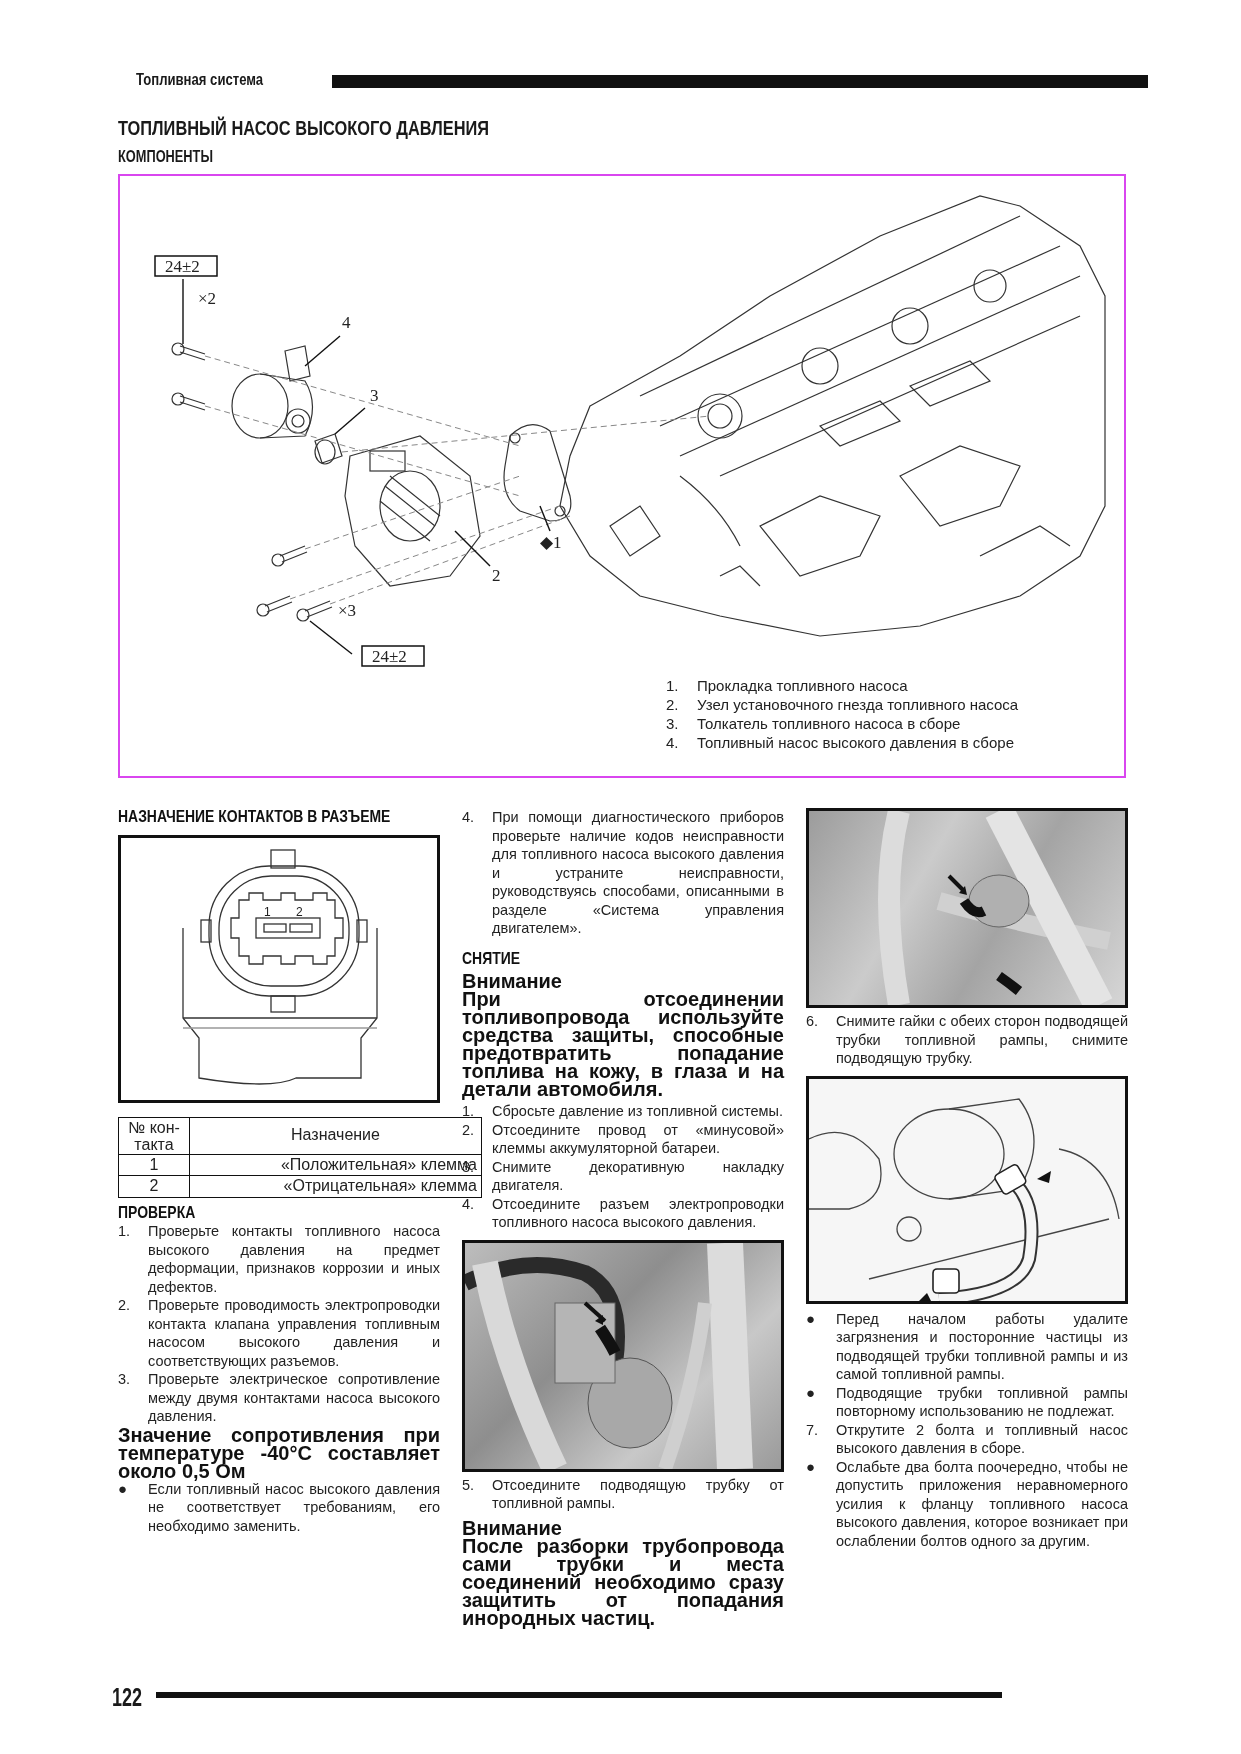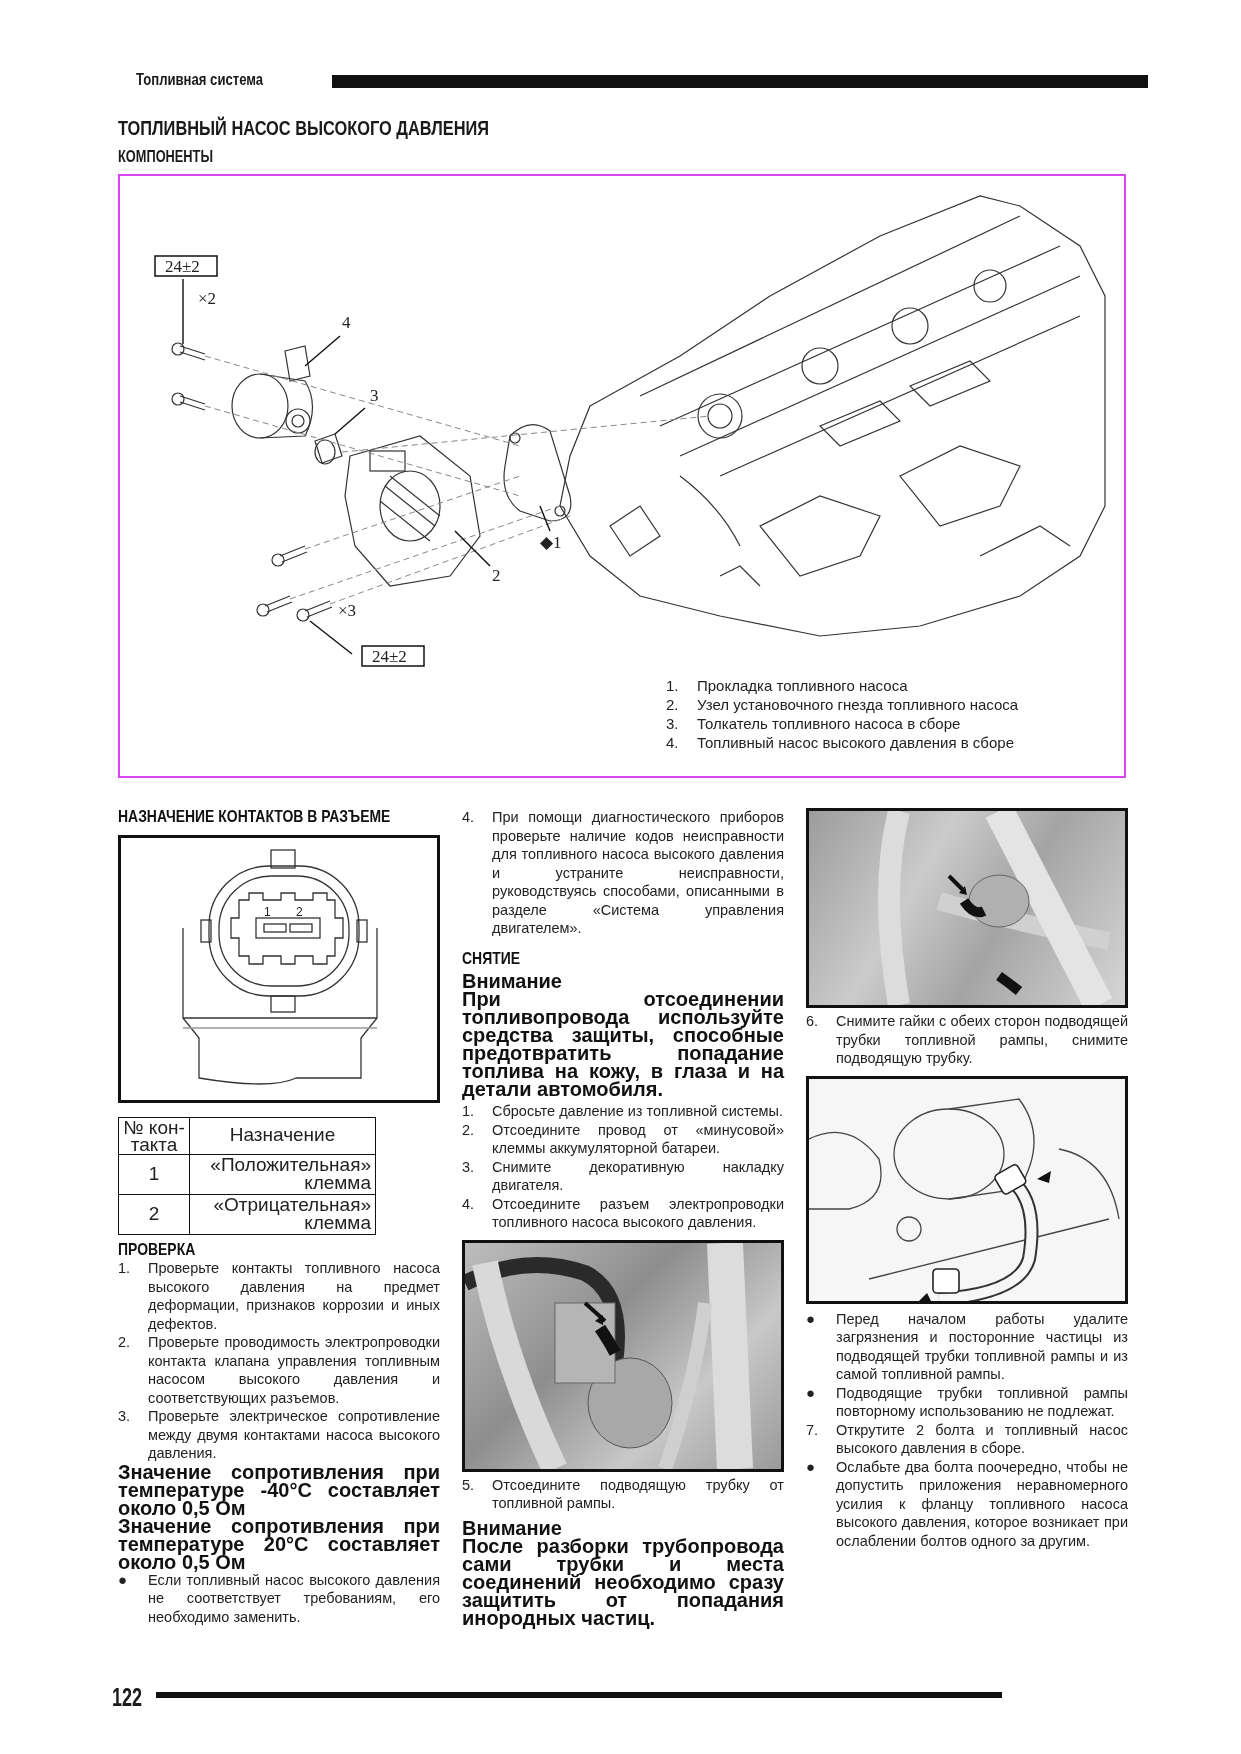--- a/index.html
+++ b/index.html
@@ -31,21 +31,21 @@
   .item .t { flex:1; }
   .bullet .n { font-size:15px; }
 
   #col1 { left:118px; top:808px; width:322px; }
   #col2 { left:462px; top:808px; width:322px; }
   #col3 { left:806px; top:808px; width:322px; }
 
   .photo { position:relative; border:3px solid #111; box-sizing:border-box; overflow:hidden; }
 
   #connector-frame { width:322px; height:268px; border:3px solid #111; box-sizing:border-box; position:relative; margin-top:8px; }
-  table#pin-table { border-collapse:collapse; width:258px; margin-top:14px; font-size:19px; color:#222; }
+  table#pin-table { border-collapse:collapse; width:364px; margin-top:14px; font-size:16px; color:#222; }
   #pin-table td, #pin-table th { border:1.5px solid #111; text-align:center; font-weight:normal; padding:1px 4px; }
   #pin-table td.left { text-align:right; }
 
   #footer-num { left:112px; top:1683px; font-size:25px; font-weight:bold; transform:scaleX(0.72); transform-origin:left top; }
   #footer-bar { left:156px; top:1692px; width:846px; height:6px; background:#111; }
 </style>
 </head>
 <body>
 
 <div id="running-header" class="abs">
@@ -223,21 +223,20 @@
     </div>
   <div class="item">
       <span class="n">2.</span>
       <span class="t">Проверьте проводимость электропроводки контакта клапана управления топливным насосом высокого давления и соответствующих разъемов.</span>
     </div>
   <div class="item">
       <span class="n">3.</span>
       <span class="t">Проверьте электрическое сопротивление между двумя контактами насоса высокого давления.</span>
     </div>
   <p class="warn">Значение сопротивления при температуре -40°С составляет около 0,5 Ом</p>
-  <p class="warn">Значение сопротивления при температуре 20°С составляет около 0,5 Ом</p>
   <div class="item bullet">
       <span class="n">●</span>
       <span class="t">Если топливный насос высокого давления не соответствует требованиям, его необходимо заменить.</span>
     </div>
 </div>
 
 <div id="col2" class="col">
   <div class="item">
       <span class="n">4.</span>
       <span class="t">При помощи диагностического приборов проверьте наличие кодов неисправности для топливного насоса высокого давления и устраните неисправности, руководствуясь способами, описанными в разделе «Система управления двигателем».</span>

